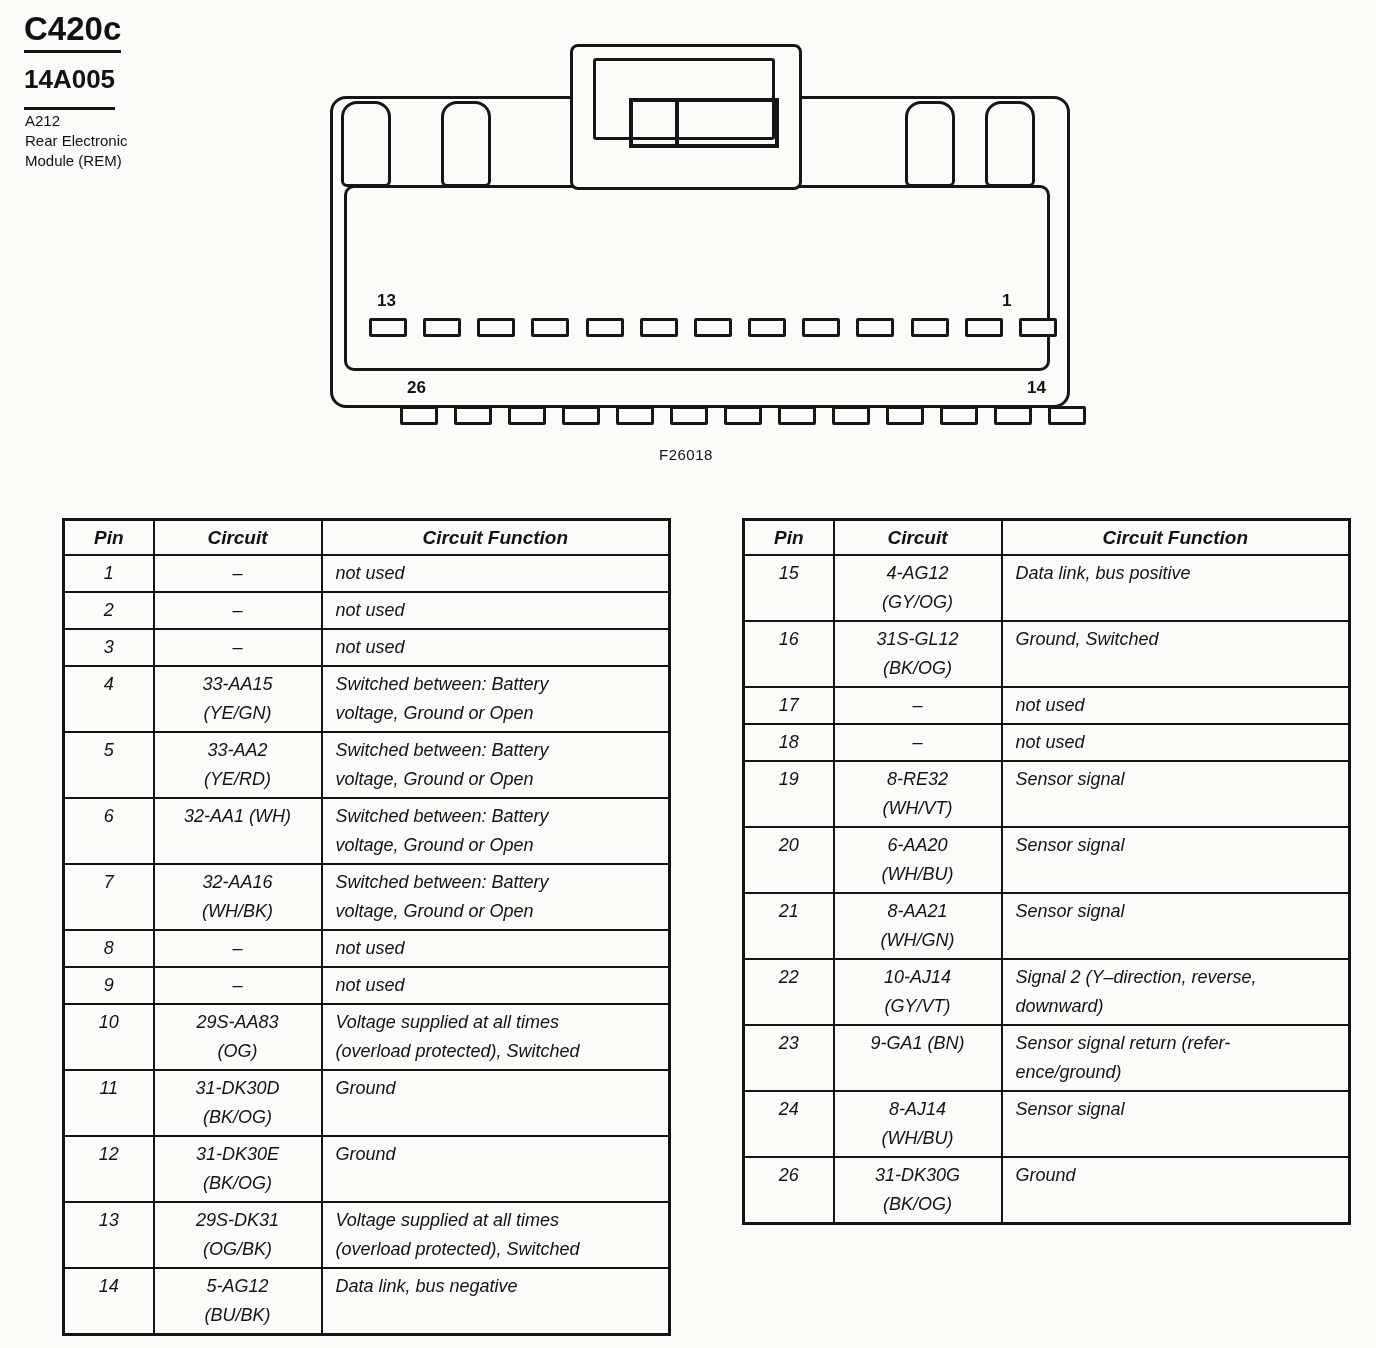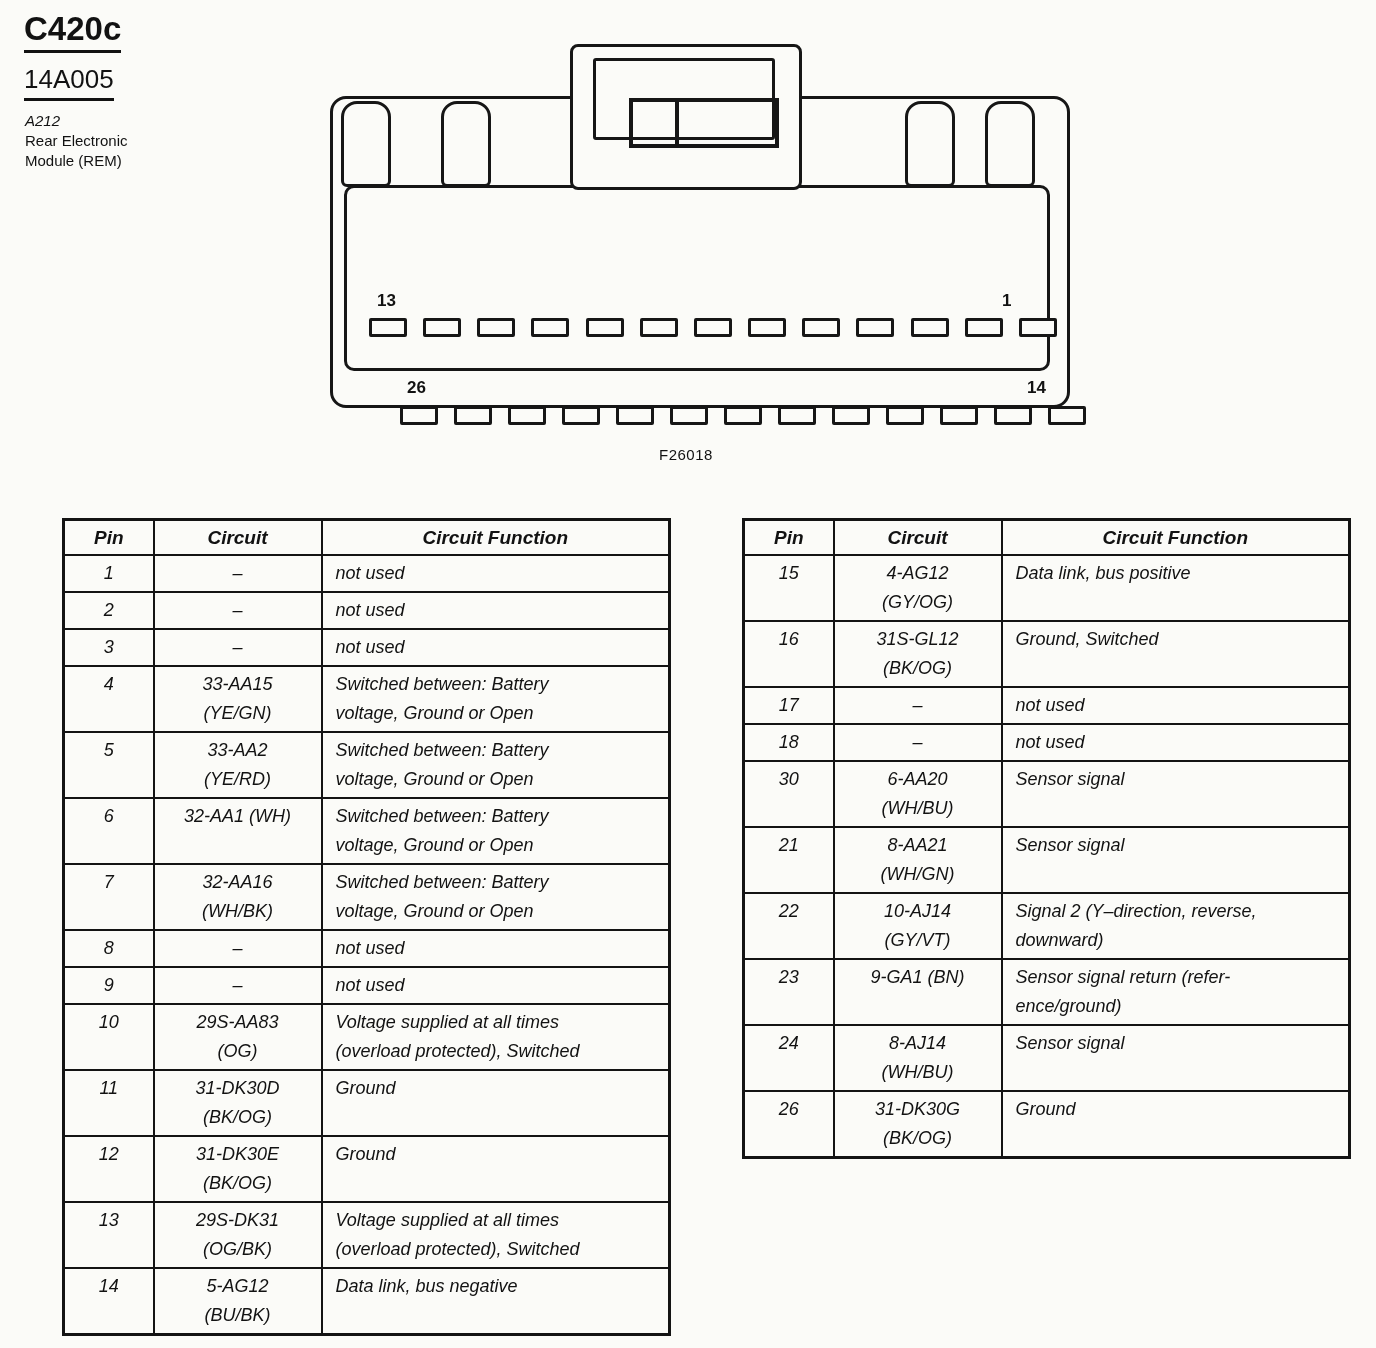--- a/index.html
+++ b/index.html
@@ -15,27 +15,26 @@
   }
 
   
   .hdr-connector-id {
     position: absolute; left: 24px; top: 10px;
     font-size: 33px; font-weight: 700;
     border-bottom: 3px solid #121212; padding-bottom: 2px;
   }
   .hdr-part-number {
     position: absolute; left: 24px; top: 64px;
-    font-size: 26px; font-weight: 400;
-    border-bottom: 3px solid #121212; padding-bottom: 3px;
+    font-size: 26px; font-weight: 700;
+    border-bottom: 3px solid #121212; padding-bottom: 12px;
   }
   .hdr-module-code {
     position: absolute; left: 25px; top: 112px;
     font-size: 15px;
-    font-style: italic;
   }
   .hdr-module-name {
     position: absolute; left: 25px; top: 131px;
     font-size: 15px; line-height: 20px; white-space: pre-line;
   }
 
   
   .conn-body {
     position: absolute; left: 330px; top: 96px;
     width: 734px; height: 306px;
@@ -321,21 +320,27 @@
           <td class="pin">17</td>
           <td class="circuit">–</td>
           <td class="func">not used</td>
         </tr>
         <tr>
           <td class="pin">18</td>
           <td class="circuit">–</td>
           <td class="func">not used</td>
         </tr>
         <tr>
-          <td class="pin">30</td>
+          <td class="pin">19</td>
+          <td class="circuit">8-RE32
+(WH/VT)</td>
+          <td class="func">Sensor signal</td>
+        </tr>
+        <tr>
+          <td class="pin">20</td>
           <td class="circuit">6-AA20
 (WH/BU)</td>
           <td class="func">Sensor signal</td>
         </tr>
         <tr>
           <td class="pin">21</td>
           <td class="circuit">8-AA21
 (WH/GN)</td>
           <td class="func">Sensor signal</td>
         </tr>

